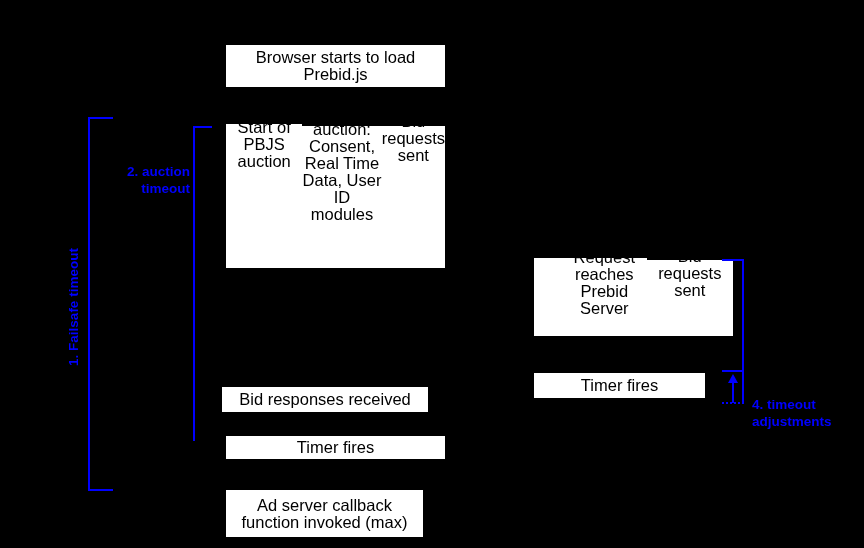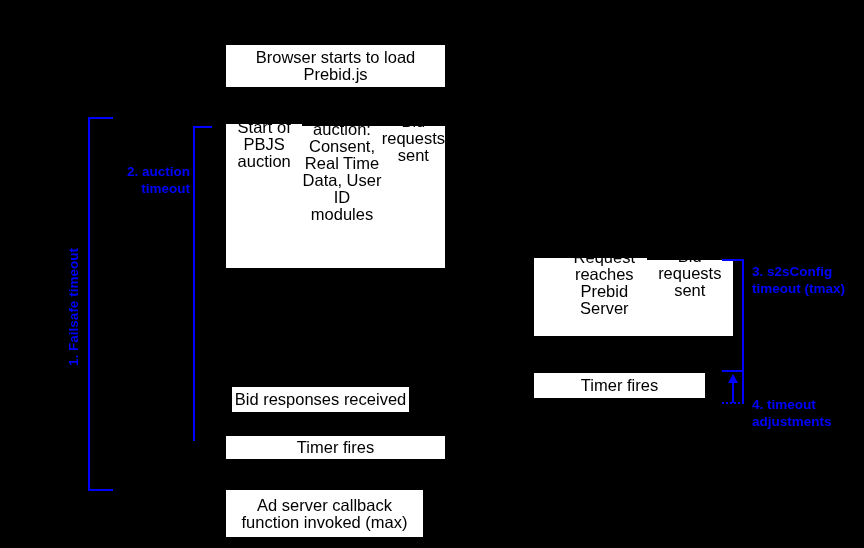--- a/index.html
+++ b/index.html
@@ -50,21 +50,21 @@
 Prebid.js</div>
 
   <div class="stack" style="left:226px; top:124px; width:219px; height:144px;">
     <div class="stack-row" style="height:41px;">Start of PBJS auction</div>
     <div class="stack-row" style="height:77px;">Pre: auction: Consent,
 Real Time Data, User
 ID modules</div>
     <div class="stack-row" style="height:26px;">Bid requests sent</div>
   </div>
 
-  <div class="box" style="left:232px; top:387px; width:177px; height:25px;">Bid responses received</div>
+  <div class="box" style="left:222px; top:387px; width:206px; height:25px;">Bid responses received</div>
 
   <div class="box" style="left:226px; top:436px; width:219px; height:23px;">Timer fires</div>
 
   <div class="box" style="left:226px; top:490px; width:197px; height:47px;">Ad server callback
 function invoked (max)</div>
 
   <div class="stack" style="left:534px; top:258px; width:171px; height:78px;padding-left:28px;">
     <div class="stack-row" style="height:49px;">Request reaches
 Prebid Server</div>
     <div class="stack-row" style="height:29px;">Bid requests sent</div>
@@ -83,19 +83,17 @@
   <div class="dotted" style="left:722px; top:402px; width:22px;"></div>
 
   <div class="arrow-head" style="left:728px; top:374px;"></div>
   <div class="arrow-shaft" style="left:732px; top:382px; height:21px;"></div>
 
   <div class="blabel rotated" style="left:-2px; top:298px;">1. Failsafe timeout</div>
 
   <div class="blabel right-align" style="left:90px; top:128px; width:100px;margin-top:35px;">2. auction
 timeout</div>
 
-  <div class="blabel" style="left:752px; top:263px; width:112px;">3. s2sConfig
-timeout (tmax)</div>
 
   <div class="blabel" style="left:752px; top:396px; width:112px;">4. timeout
 adjustments</div>
 
 </div>
 
 </body></html>

